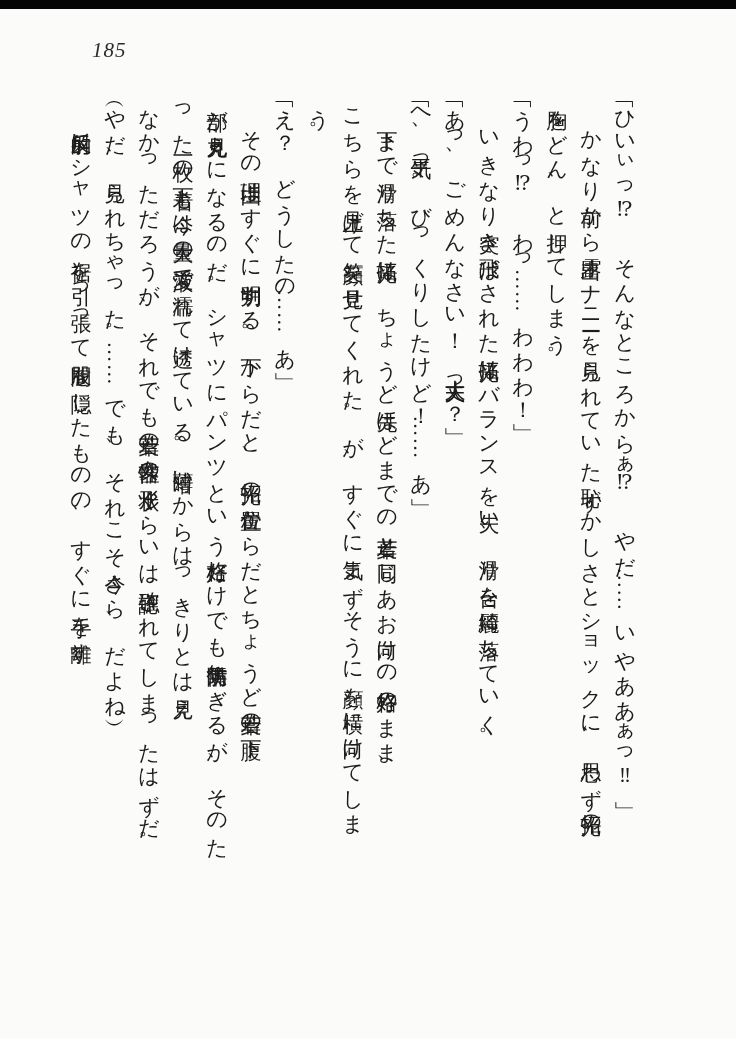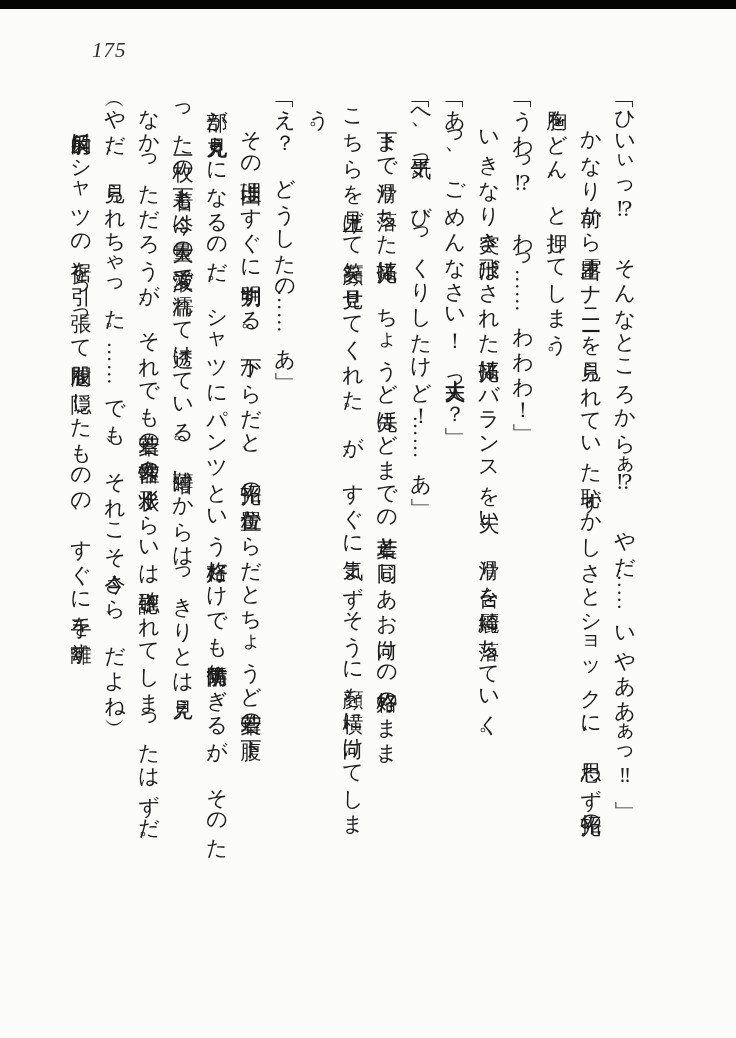--- a/index.html
+++ b/index.html
@@ -50,21 +50,21 @@
   }
   .text-block p.indent {
     text-indent: 22px;
   }
 </style>
 </head>
 <body>
 
 <div class="page">
   <div class="scan-bar"></div>
-  <div class="page-number">175</div>
+  <div class="page-number">185</div>
   <div class="text-block">
       <p>「ひいぃっ⁉　そんなところからぁ⁉　やだ……いやああぁっ‼」</p>
       <p class="indent">かなり前から露出オナニーを見られていた恥ずかしさとショックに、思わず拓光の</p>
       <p>胸をどん、と押してしまう。</p>
       <p>「うわっ⁉　わっ……わわわ！」</p>
       <p class="indent">いきなり突き飛ばされた拓光はバランスを失い、滑り台を綺麗に落ちていく。</p>
       <p>「あっ、ごめんなさい！　大丈夫っ？」</p>
       <p>「へ、平気っ。びっくりしたけど！……あ」</p>
       <p class="indent">下まで滑り落ちた拓光は、ちょうど先ほどまでの若葉と同じあお向けの格好のまま、</p>
       <p>こちらを見上げて笑顔を見せてくれた。が、すぐに気まずそうに顔を横に向けてしま</p>

